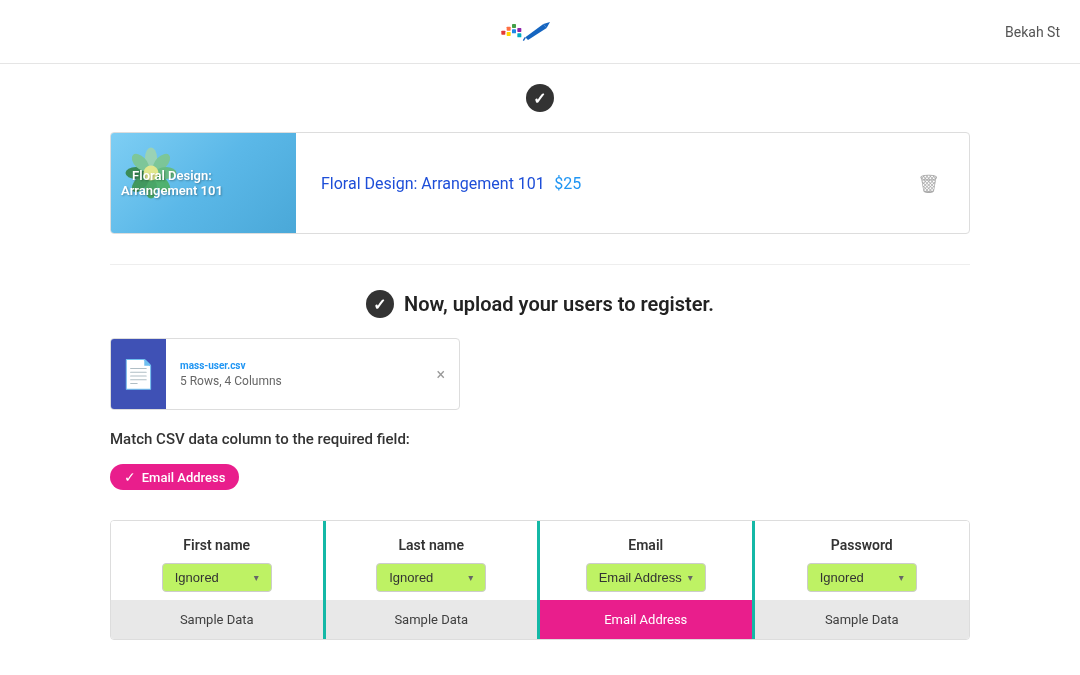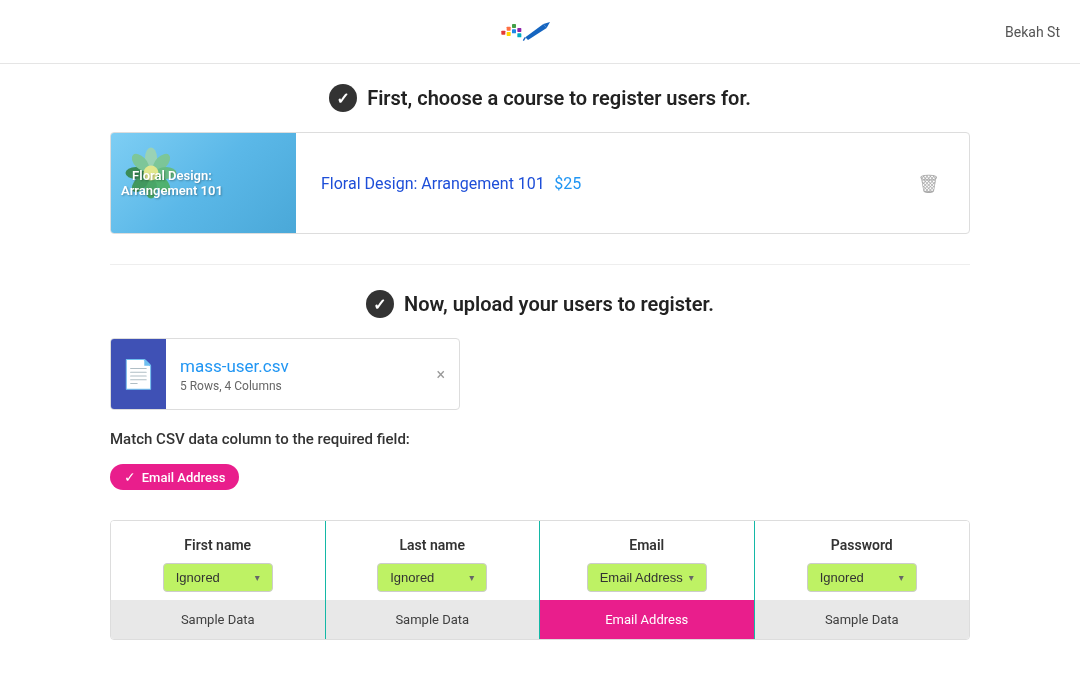--- a/index.html
+++ b/index.html
@@ -161,22 +161,22 @@
     .csv-icon {
       color: white;
       font-size: 28px;
     }
     .csv-info {
       flex: 1;
       padding: 10px 14px;
     }
     .csv-filename {
       color: #2196F3;
-      font-size: 17px;
-      font-weight: 400;
+      font-size: 10px;
+      font-weight: 700;
     }
     .csv-meta {
       color: #666;
       font-size: 12px;
       margin-top: 3px;
     }
     .csv-close {
       padding: 10px 14px;
       color: #999;
       font-size: 16px;
@@ -212,21 +212,21 @@
     .columns-grid {
       display: grid;
       grid-template-columns: 1fr 1fr 1fr 1fr;
       gap: 0;
       border: 1px solid #ddd;
       border-radius: 4px;
       overflow: hidden;
       margin-top: 10px;
     }
     .column-cell {
-      border-right: 1px solid #14b8a6;
+      border-right: 3px solid #14b8a6;
       display: flex;
       flex-direction: column;
     }
     .column-cell:last-child { border-right: none; }
     .column-header {
       padding: 16px 12px 8px;
       text-align: center;
       background: #fff;
     }
     .column-header-label {
@@ -294,21 +294,20 @@
       <line x1="38" y1="28" x2="35" y2="33" stroke="#1565c0" stroke-width="2"></line>
     </svg>
   </div>
   <div class="header-user">Bekah St</div>
 </div>
 
 <div class="main">
 
   <div class="section-title">
     <span class="check-circle">✓</span>
-    <span>First, choose a course to register users for.</span>
   </div>
 
   <div class="course-card">
     <div class="course-image">
 
       <svg class="flower-decoration" viewBox="0 0 80 80" xmlns="http://www.w3.org/2000/svg">
         <circle cx="40" cy="40" r="10" fill="#fff176"></circle>
         <ellipse cx="40" cy="20" rx="8" ry="14" fill="#a5d6a7" transform="rotate(0 40 40)"></ellipse>
         <ellipse cx="40" cy="20" rx="8" ry="14" fill="#81c784" transform="rotate(45 40 40)"></ellipse>
         <ellipse cx="40" cy="20" rx="8" ry="14" fill="#66bb6a" transform="rotate(90 40 40)"></ellipse>

